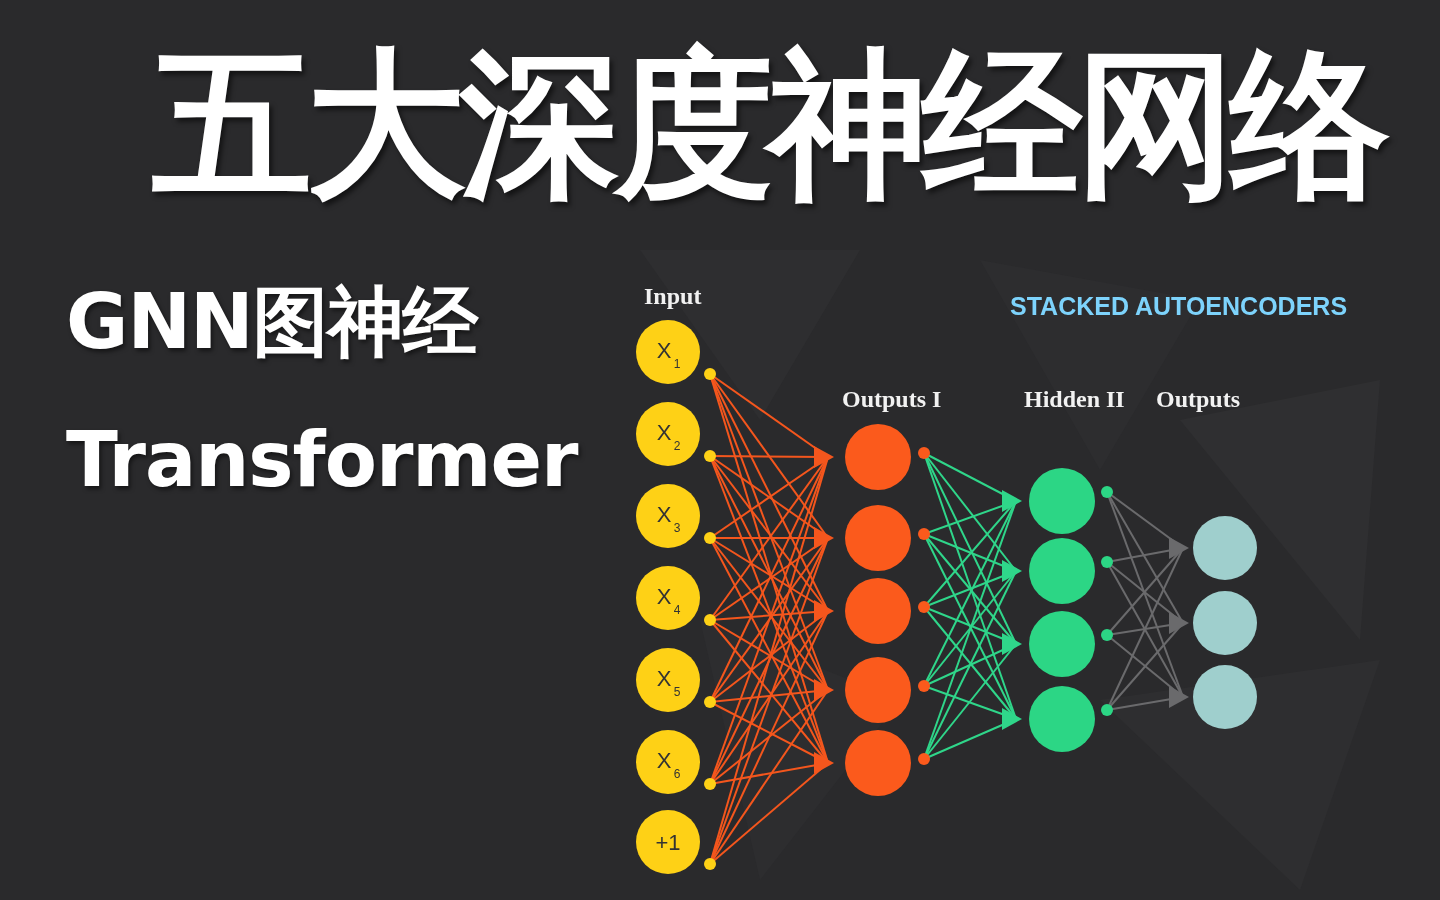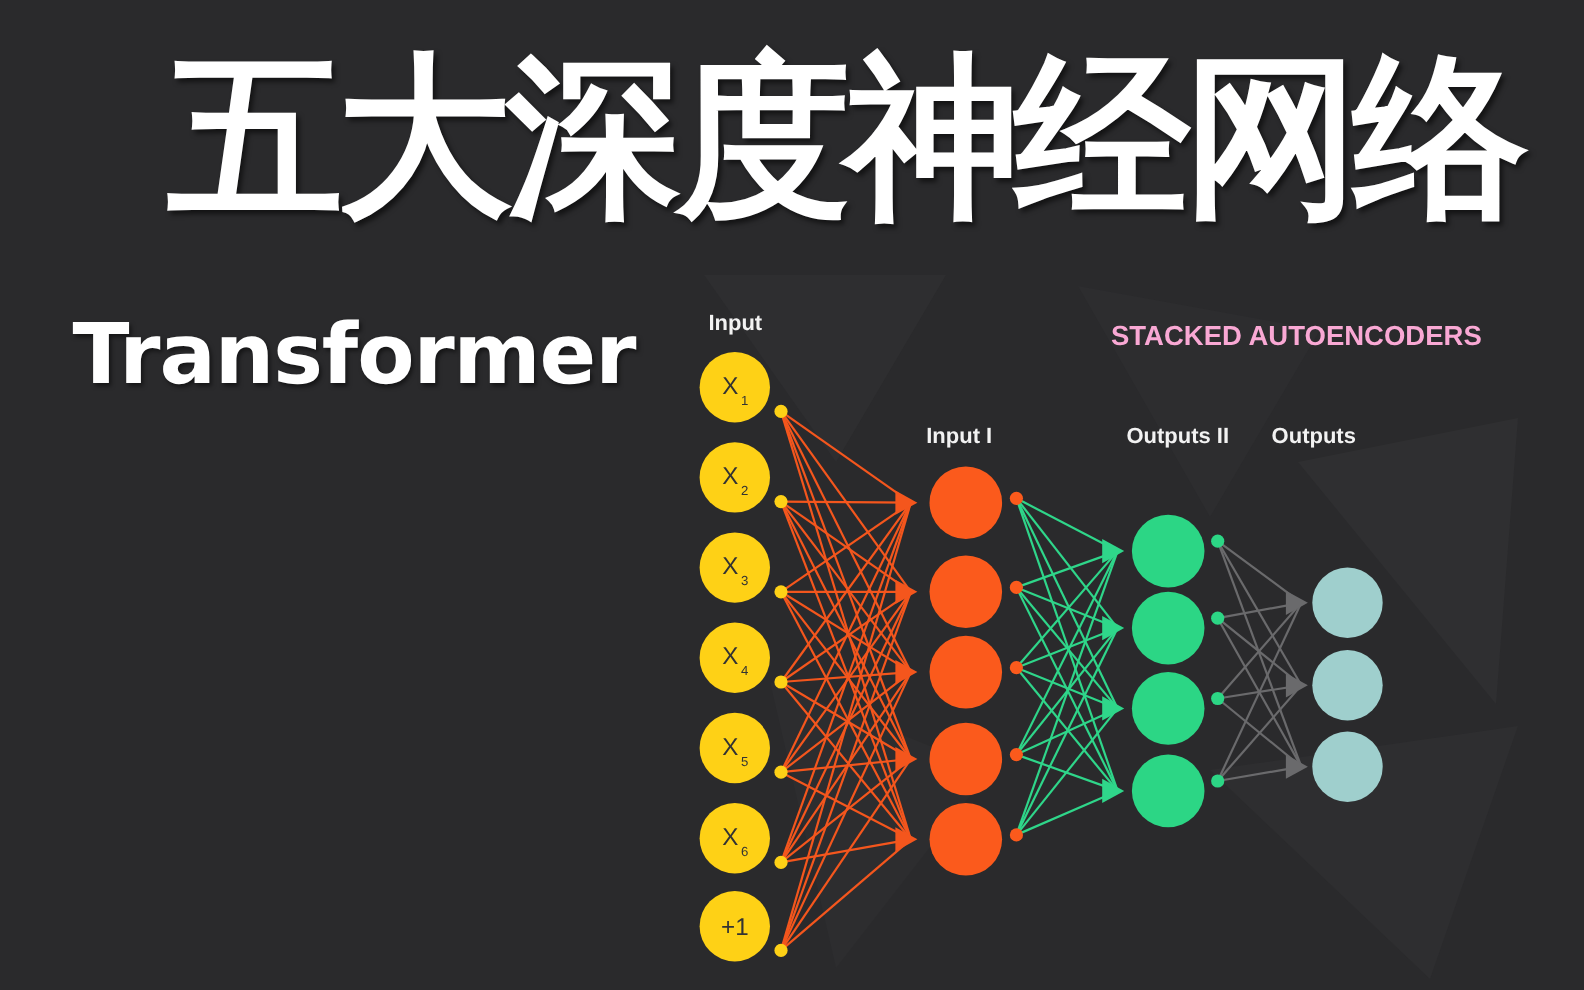--- a/index.html
+++ b/index.html
@@ -2,29 +2,30 @@
 <html><head>
 <meta charset="utf-8">
 <style>
   html,body{margin:0;padding:0;}
   body{width:1440px;height:900px;background:#2a2a2c;overflow:hidden;position:relative;font-family:"DejaVu Sans","Liberation Sans",sans-serif;}
   .title{position:absolute;left:0;top:30px;width:1440px;text-align:center;color:#fff;font-weight:bold;font-size:160px;line-height:190px;letter-spacing:-6px;text-shadow:3px 4px 5px rgba(0,0,0,.55);margin-left:48px;}
   .list{position:absolute;left:66px;top:268px;}
   .list .item{color:#fff;font-weight:bold;font-size:76px;line-height:108px;height:138px;letter-spacing:-1px;text-shadow:2px 3px 4px rgba(0,0,0,.5);white-space:nowrap;}
   .diagram{position:absolute;left:600px;top:245px;width:800px;height:655px;}
   .diagram svg{position:absolute;left:0;top:0;}
-  .lbl{position:absolute;color:#f2f2f2;font-family:Liberation Sans, sans-serif;font-weight:bold;font-size:20px;}
-  .heading{position:absolute;color:#f9a8d4;font-family:"Liberation Sans",sans-serif;font-weight:bold;font-size:25px;letter-spacing:0px;}
+  .lbl{position:absolute;color:#f2f2f2;font-family:Liberation Serif, serif;font-weight:bold;font-size:24px;}
+  .heading{position:absolute;color:#7dd3fc;font-family:"Liberation Sans",sans-serif;font-weight:bold;font-size:25px;letter-spacing:0px;}
 </style>
 </head>
 <body>
 
 <div class="title">五大深度神经网络</div>
 
 <div class="list">
+  <div class="item">GNN图神经</div>
   <div class="item">Transformer</div>
 </div>
 
 <div class="diagram">
   <svg id="net" width="800" height="655" viewBox="600 245 800 655">
       <polygon points="640,250 860,250 760,420" fill="#2e2e30"></polygon>
       <polygon points="980,260 1200,300 1100,470" fill="#2d2d2f"></polygon>
       <polygon points="1180,420 1380,380 1360,640" fill="#2f2f31"></polygon>
       <polygon points="700,620 900,700 760,880" fill="#2d2d2f"></polygon>
       <polygon points="1100,700 1380,660 1300,890" fill="#2e2e30"></polygon>
@@ -161,17 +162,17 @@
       <circle cx="1107" cy="562" r="6" fill="#2cd685"></circle>
       <circle cx="1062" cy="644" r="33" fill="#2cd685"></circle>
       <circle cx="1107" cy="635" r="6" fill="#2cd685"></circle>
       <circle cx="1062" cy="719" r="33" fill="#2cd685"></circle>
       <circle cx="1107" cy="710" r="6" fill="#2cd685"></circle>
       <circle cx="1225" cy="548" r="32" fill="#9fcfcd"></circle>
       <circle cx="1225" cy="623" r="32" fill="#9fcfcd"></circle>
       <circle cx="1225" cy="697" r="32" fill="#9fcfcd"></circle>
     </svg>
   <div class="lbl" style="left:44px;top:38px;">Input</div>
-  <div class="lbl" style="left:242px;top:141px;">Input I</div>
-  <div class="lbl" style="left:424px;top:141px;">Outputs II</div>
+  <div class="lbl" style="left:242px;top:141px;">Outputs I</div>
+  <div class="lbl" style="left:424px;top:141px;">Hidden II</div>
   <div class="lbl" style="left:556px;top:141px;">Outputs</div>
   <div class="heading" style="left:410px;top:47px;">STACKED AUTOENCODERS</div>
 </div>
 
 </body></html>

